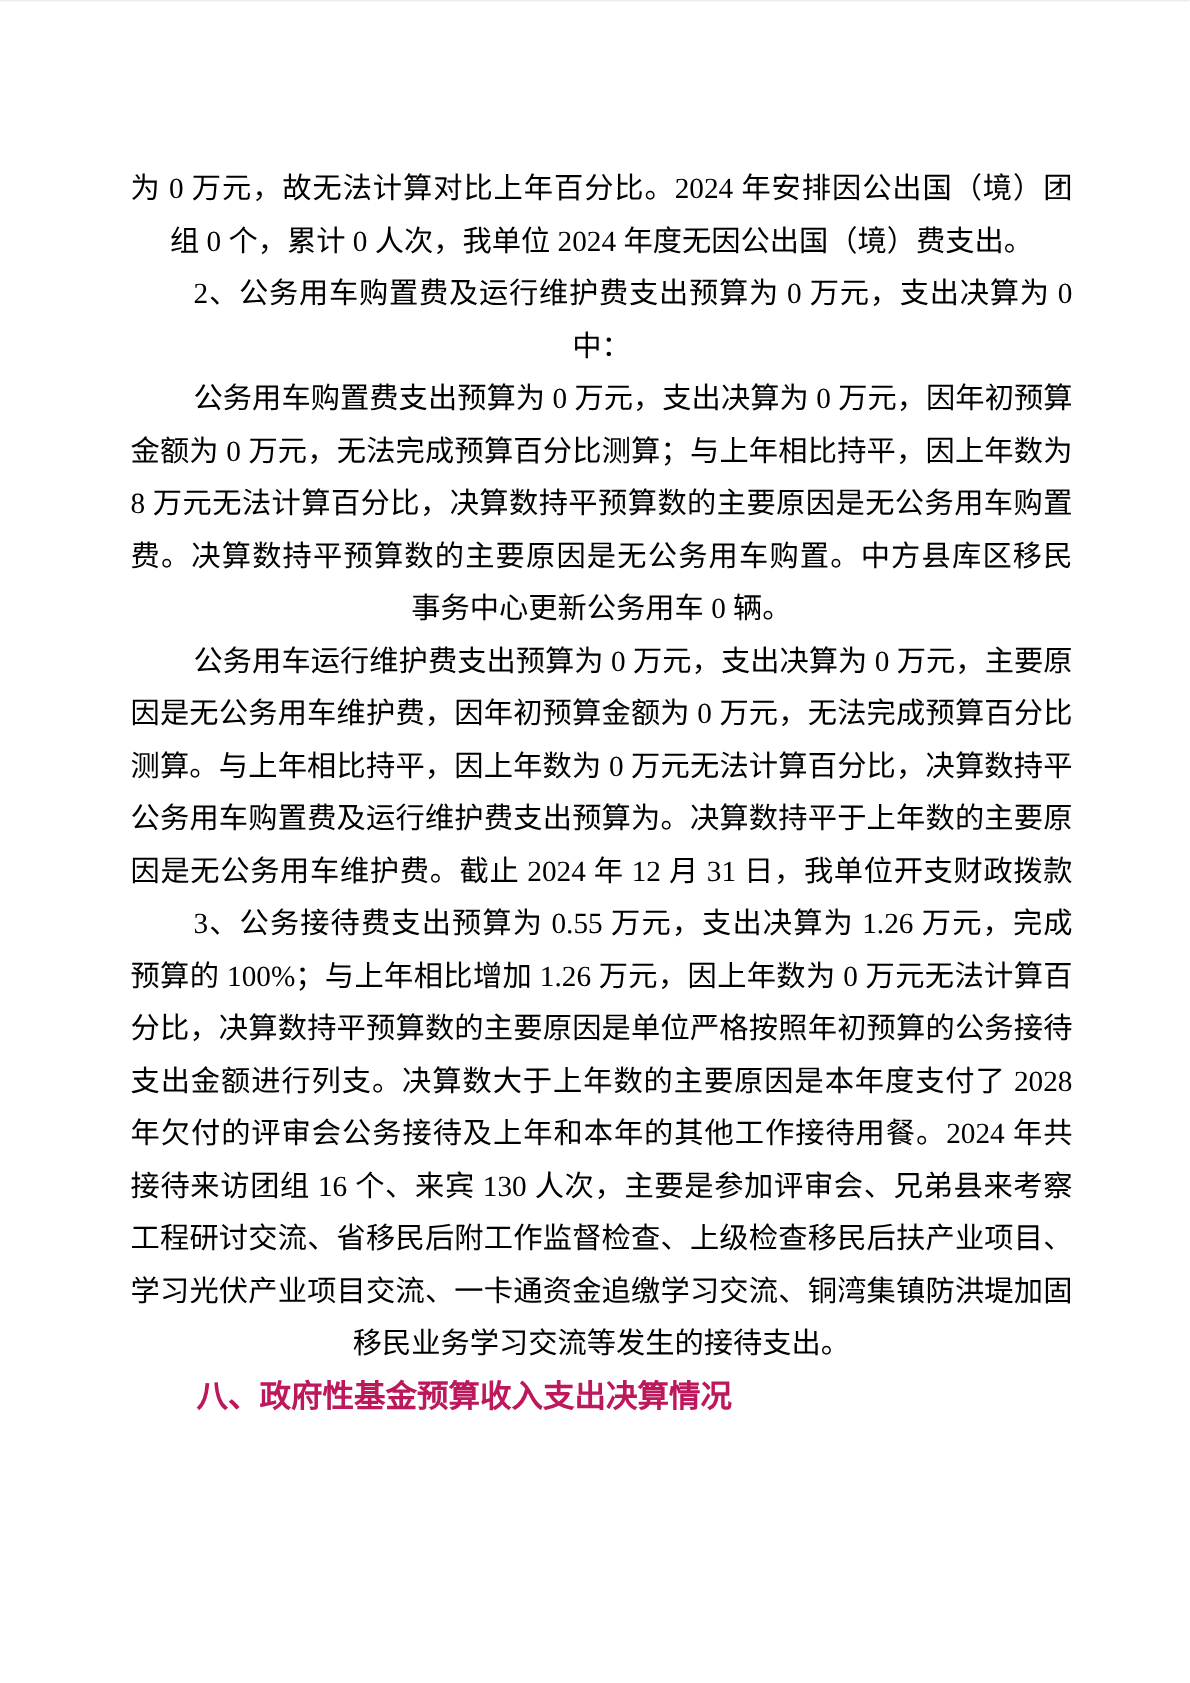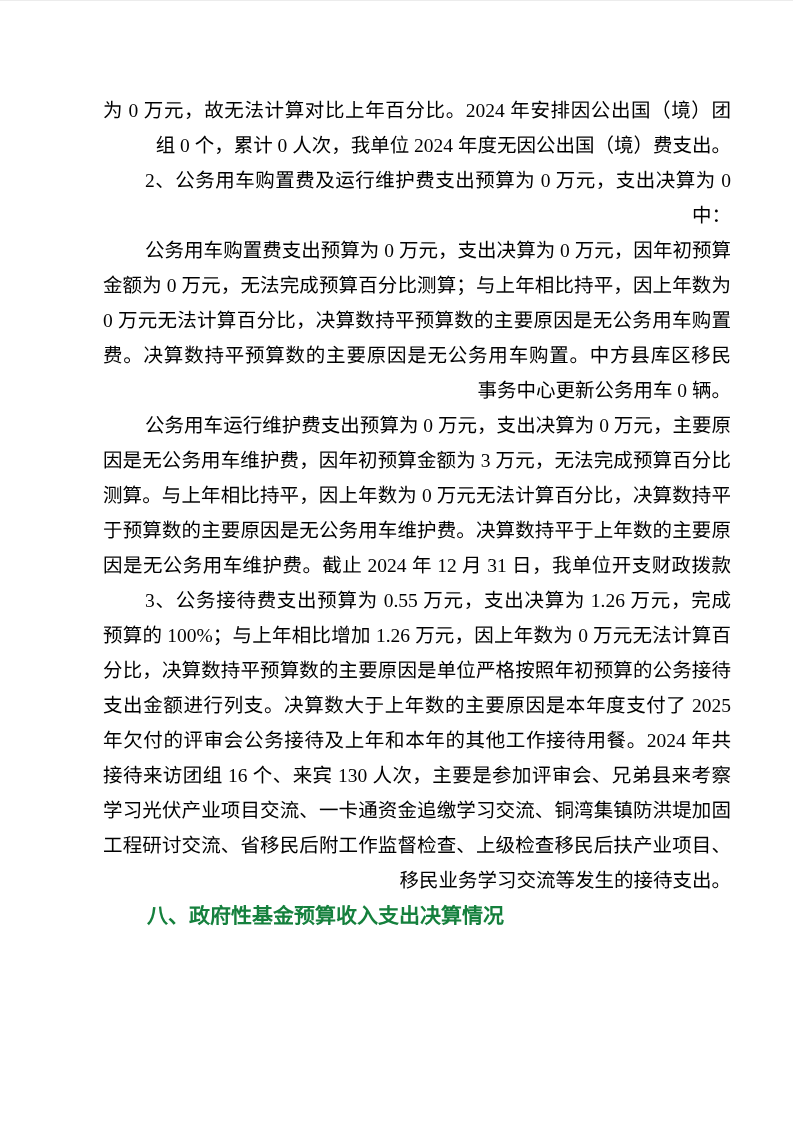--- a/index.html
+++ b/index.html
@@ -16,54 +16,53 @@
   }
   .page {
     position: relative;
     width: 793px;
     height: 1122px;
     background: #ffffff;
   }
   .doc-body {
     position: absolute;
     left: 87px;
-    top: 92px;
+    top: 108px;
     width: 628px;
     color: #000000;
     font-family: "Liberation Serif", "DejaVu Serif", serif;
     font-size: 19.5px;
-    margin-left: 16px;
   }
   .para {
     margin: 0;
     padding: 0;
   }
   .ln {
     height: 35px;
     line-height: 35px;
     overflow: hidden;
-    text-align: right;
+    text-align: center;
     white-space: normal;
   }
   .ln.j {
     text-align: justify;
     text-align-last: justify;
     text-justify: distribute;
   }
   .ln.ind {
     padding-left: 42px;
   }
   .heading {
     height: 35px;
     line-height: 35px;
     padding-left: 44px;
     font-family: "Liberation Sans", "DejaVu Sans", sans-serif;
     font-weight: 700;
     font-size: 21px;
-    color: #15803d;
+    color: #be185d;
     overflow: hidden;
   }
 </style>
 </head>
 <body>
 
 <div class="page">
   <div class="doc-body">
 
     <p class="para">
@@ -72,41 +71,41 @@
     </p>
 
     <p class="para">
       <span class="ln j ind" style="display:block">2、公务用车购置费及运行维护费支出预算为 0 万元，支出决算为 0</span>
       <span class="ln" style="display:block">中：</span>
     </p>
 
     <p class="para">
       <span class="ln j ind" style="display:block">公务用车购置费支出预算为 0 万元，支出决算为 0 万元，因年初预算</span>
       <span class="ln j" style="display:block">金额为 0 万元，无法完成预算百分比测算；与上年相比持平，因上年数为</span>
-      <span class="ln j" style="display:block">0 万元无法计算百分比，决算数持平预算数的主要原因是无公务用车购置</span>
+      <span class="ln j" style="display:block">8 万元无法计算百分比，决算数持平预算数的主要原因是无公务用车购置</span>
       <span class="ln j" style="display:block">费。决算数持平预算数的主要原因是无公务用车购置。中方县库区移民</span>
       <span class="ln" style="display:block">事务中心更新公务用车 0 辆。</span>
     </p>
 
     <p class="para">
       <span class="ln j ind" style="display:block">公务用车运行维护费支出预算为 0 万元，支出决算为 0 万元，主要原</span>
-      <span class="ln j" style="display:block">因是无公务用车维护费，因年初预算金额为 3 万元，无法完成预算百分比</span>
+      <span class="ln j" style="display:block">因是无公务用车维护费，因年初预算金额为 0 万元，无法完成预算百分比</span>
       <span class="ln j" style="display:block">测算。与上年相比持平，因上年数为 0 万元无法计算百分比，决算数持平</span>
-      <span class="ln j" style="display:block">于预算数的主要原因是无公务用车维护费。决算数持平于上年数的主要原</span>
+      <span class="ln j" style="display:block">公务用车购置费及运行维护费支出预算为。决算数持平于上年数的主要原</span>
       <span class="ln j" style="display:block">因是无公务用车维护费。截止 2024 年 12 月 31 日，我单位开支财政拨款</span>
     </p>
 
     <p class="para">
       <span class="ln j ind" style="display:block">3、公务接待费支出预算为 0.55 万元，支出决算为 1.26 万元，完成</span>
       <span class="ln j" style="display:block">预算的 100%；与上年相比增加 1.26 万元，因上年数为 0 万元无法计算百</span>
       <span class="ln j" style="display:block">分比，决算数持平预算数的主要原因是单位严格按照年初预算的公务接待</span>
-      <span class="ln j" style="display:block">支出金额进行列支。决算数大于上年数的主要原因是本年度支付了 2025</span>
+      <span class="ln j" style="display:block">支出金额进行列支。决算数大于上年数的主要原因是本年度支付了 2028</span>
       <span class="ln j" style="display:block">年欠付的评审会公务接待及上年和本年的其他工作接待用餐。2024 年共</span>
       <span class="ln j" style="display:block">接待来访团组 16 个、来宾 130 人次，主要是参加评审会、兄弟县来考察</span>
+      <span class="ln j" style="display:block">工程研讨交流、省移民后附工作监督检查、上级检查移民后扶产业项目、</span>
       <span class="ln j" style="display:block">学习光伏产业项目交流、一卡通资金追缴学习交流、铜湾集镇防洪堤加固</span>
-      <span class="ln j" style="display:block">工程研讨交流、省移民后附工作监督检查、上级检查移民后扶产业项目、</span>
       <span class="ln" style="display:block">移民业务学习交流等发生的接待支出。</span>
     </p>
 
     <div class="heading">八、政府性基金预算收入支出决算情况</div>
 
   </div>
 </div>
 
 </body></html>

